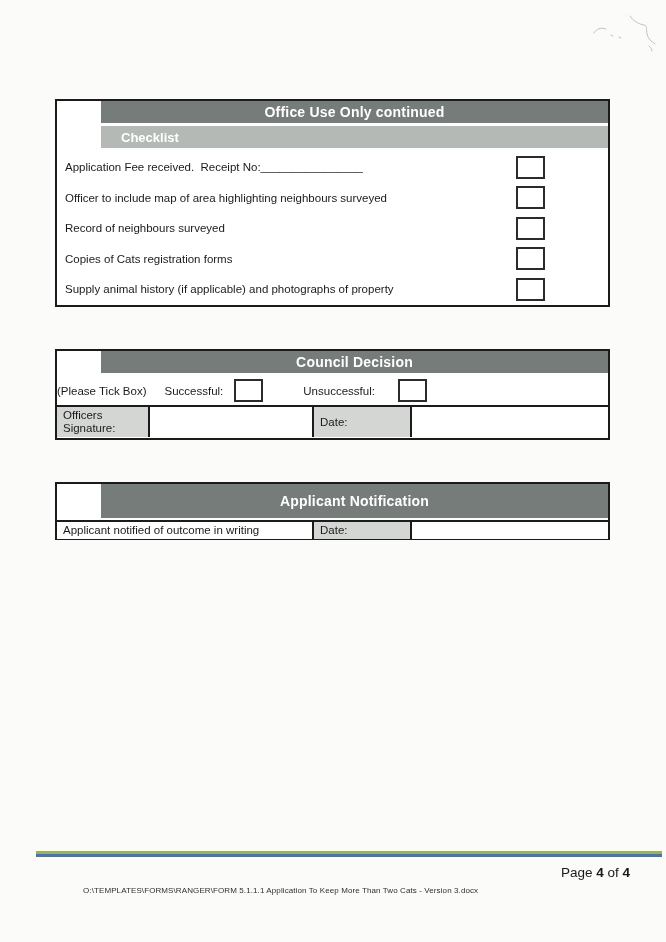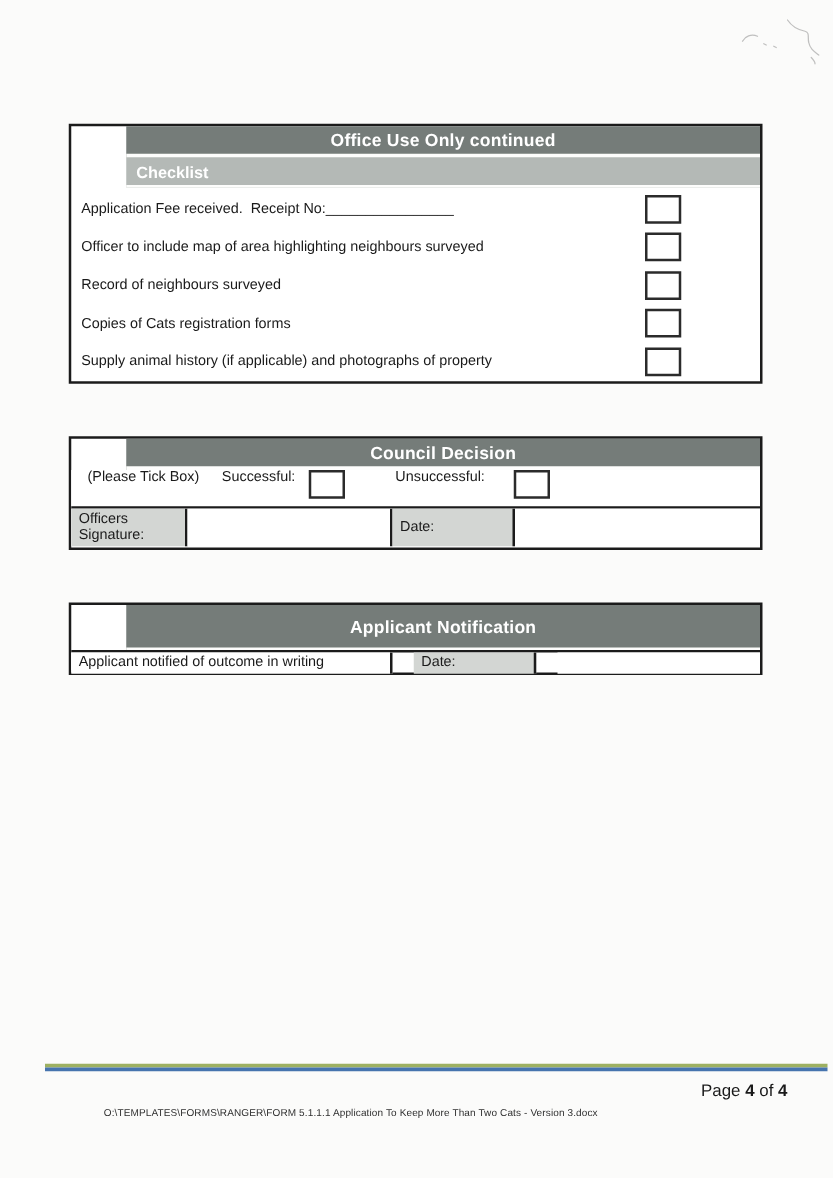--- a/index.html
+++ b/index.html
@@ -38,21 +38,21 @@
     font-size:14px;
     height:25px;
     border-bottom:3px solid #fdfdfc;
     letter-spacing:.2px;
   }
   .bar.light{
     background:var(--subheader-bar);
     justify-content:flex-start;
     font-size:13px;
     height:24px;
-    padding-left:8px;
+    padding-left:20px;
     border-bottom:2px solid #fdfdfc;
   }
 
   
   .items{padding-top:2px;}
   .item{
     height:30.5px;
     display:flex;align-items:center;
     padding-left:8px;padding-right:63px;
     font-size:11.5px;
@@ -65,38 +65,38 @@
     background:#fff;
     display:inline-block;
     flex:0 0 auto;
   }
   .item .checkbox{margin-left:auto;}
 
   
   .tick-row{
     box-sizing:border-box;
     height:31px;
-    display:flex;align-items:flex-start;
-    padding-left:13px;
+    display:flex;align-items:center;
+    padding-left:0;
     font-size:11.5px;
     border-bottom:2px solid var(--line);
     background:#fff;
   }
   .tick-row .note{margin-right:18px;}
   .tick-row .succ{margin-right:11px;}
   .tick-row .box1{margin-right:40px;}
   .tick-row .unsucc{margin-right:23px;}
 
   .grid-row{
     display:grid;
     box-sizing:border-box;
     background:#fff;
   }
   .grid-row.council{grid-template-columns:93px 164px 98px 1fr;height:30px;}
-  .grid-row.applicant{grid-template-columns:257px 98px 1fr;height:16px;gap:17px;}
+  .grid-row.applicant{grid-template-columns:257px 98px 1fr;height:16px;}
   .cell{
     box-sizing:border-box;
     border-right:2px solid var(--line);
     font-size:11.5px;
     display:flex;align-items:center;
     padding:2px 6px;
     line-height:1.15;
   }
   .cell:last-child{border-right:none;}
   .cell.glabel{background:var(--label-cell);}

